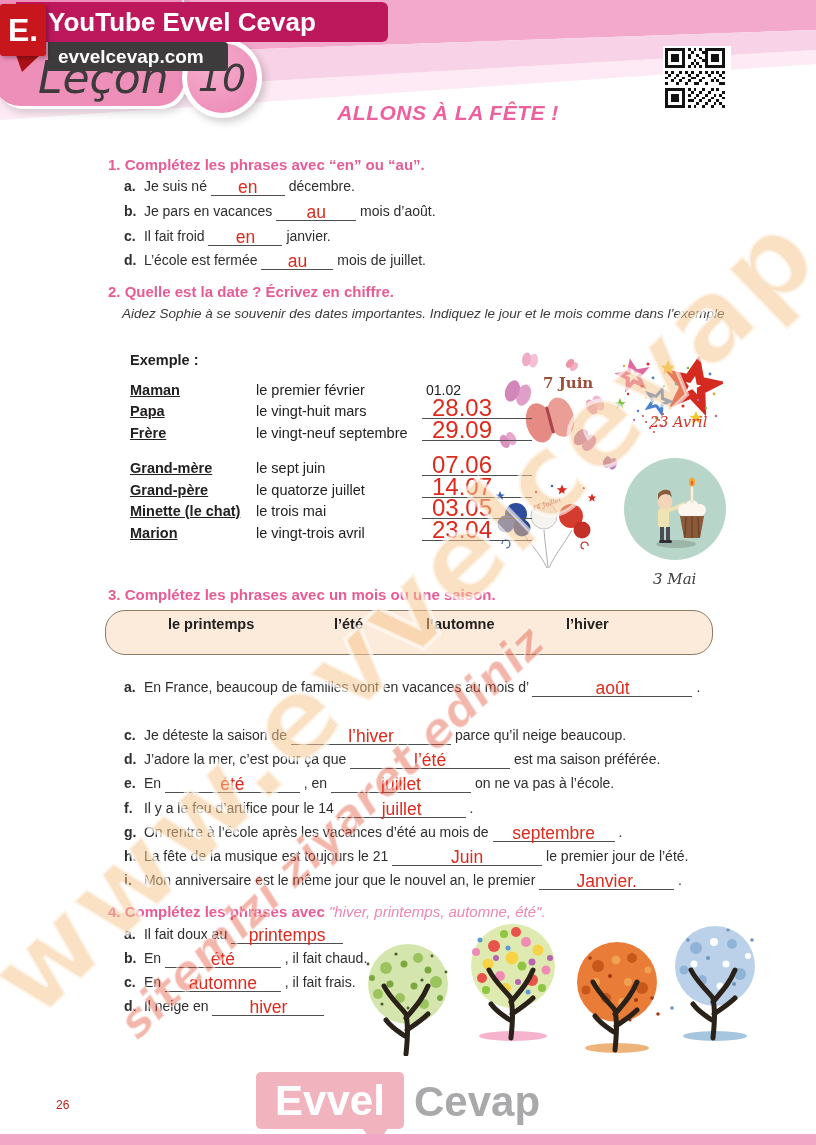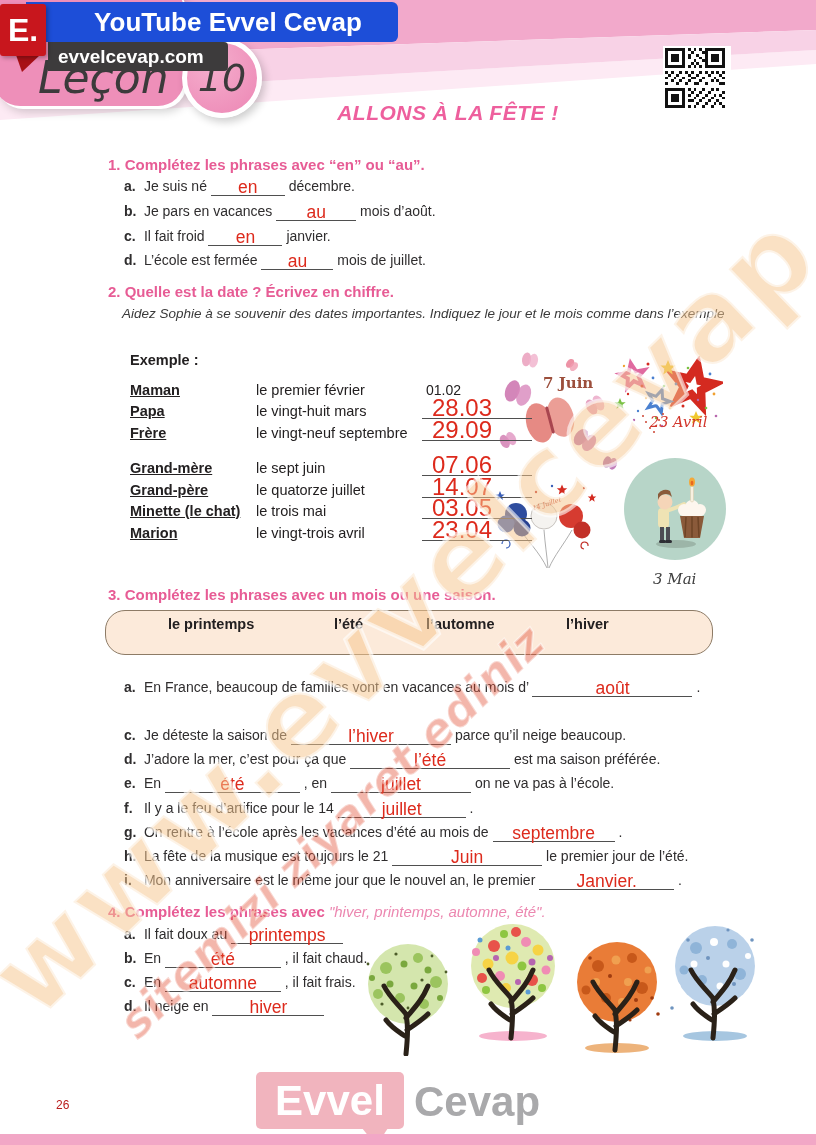--- a/index.html
+++ b/index.html
@@ -14,22 +14,22 @@
   .bandLow{position:absolute;top:0;left:0;width:816px;height:130px;z-index:11;pointer-events:none;
     clip-path:polygon(0 96px,816px 50px,816px 64px,0 120px);background:#fdeaf4;}
   .lecon-banner{position:absolute;left:-6px;top:-16px;width:190px;height:122px;background:#ee8fb9;
     border-radius:26px;z-index:14;box-shadow:3px 3px 0 #fff,6px 6px 10px rgba(0,0,0,.18);}
   .lecon-text{position:absolute;left:38px;top:52px;z-index:15;font-style:italic;font-size:44px;color:#3c3a3b;
     font-family:"DejaVu Sans",sans-serif;}
   .lecon-circle{position:absolute;left:182px;top:38px;width:70px;height:70px;border-radius:50%;
     background:radial-gradient(circle at 35% 30%,#f5aecd,#ec86b4);border:5px solid #fff;z-index:15;
     box-shadow:3px 4px 8px rgba(0,0,0,.2);display:flex;align-items:center;justify-content:center;}
   .lecon-circle span{font-style:italic;font-size:38px;color:#3c3a3b;font-family:"DejaVu Sans",sans-serif;}
-  .ytbar{position:absolute;left:26px;top:2px;width:372px;height:40px;background:#1d4ed8;z-index:18;
-    border-radius:0 6px 6px 0;display:flex;align-items:center;padding-left:32px;box-sizing:border-box;justify-content:center;}
+  .ytbar{position:absolute;left:16px;top:2px;width:372px;height:40px;background:#be185d;z-index:18;
+    border-radius:0 6px 6px 0;display:flex;align-items:center;padding-left:32px;box-sizing:border-box;}
   .ytbar span{color:#fff;font-weight:bold;font-size:26px;}
   .sitebar{position:absolute;left:48px;top:42px;width:180px;height:29px;background:#3d3b3c;z-index:18;
     border-radius:0 4px 4px 0;display:flex;align-items:center;padding-left:10px;box-sizing:border-box;}
   .sitebar span{color:#fff;font-weight:bold;font-size:19px;}
   .ebadge{position:absolute;left:0;top:4px;width:46px;height:52px;background:#c8161d;z-index:19;border-radius:3px;
     display:flex;align-items:center;justify-content:center;box-shadow:2px 2px 4px rgba(0,0,0,.3);}
   .ebadge span{color:#fff;font-weight:bold;font-size:32px;}
   .ebadge-tail{position:absolute;left:16px;top:55px;width:24px;height:17px;background:#a81016;z-index:18;
     clip-path:polygon(0 0,100% 0,25% 100%);}
   .qr{position:absolute;left:663px;top:46px;width:64px;height:64px;background:#fff;padding:2px;z-index:16;}

